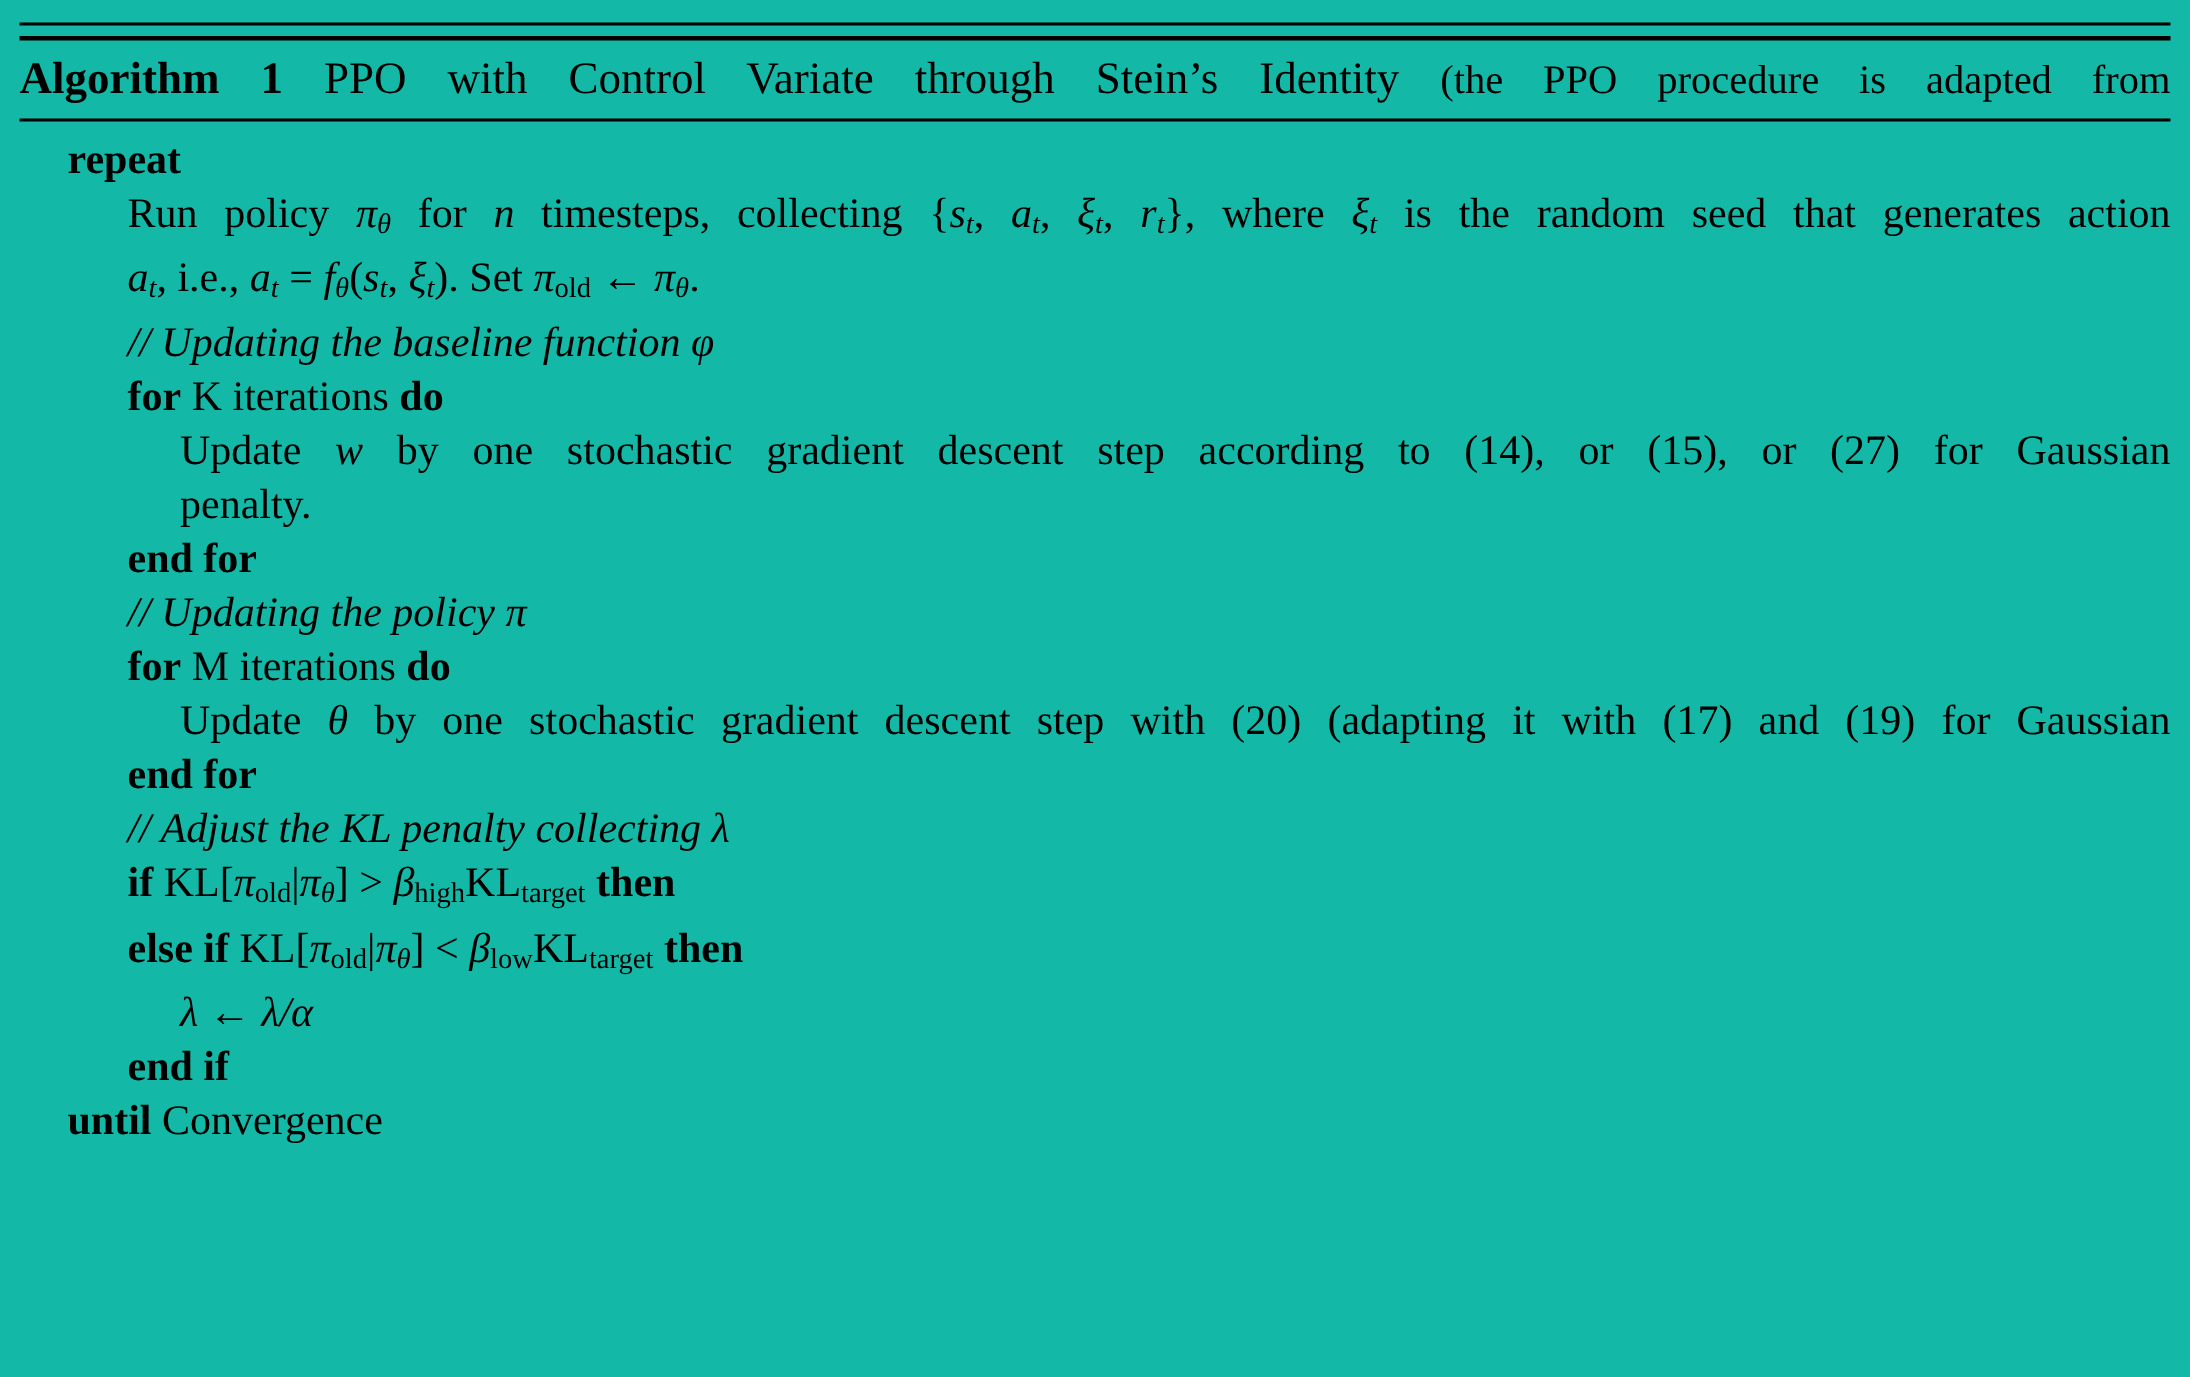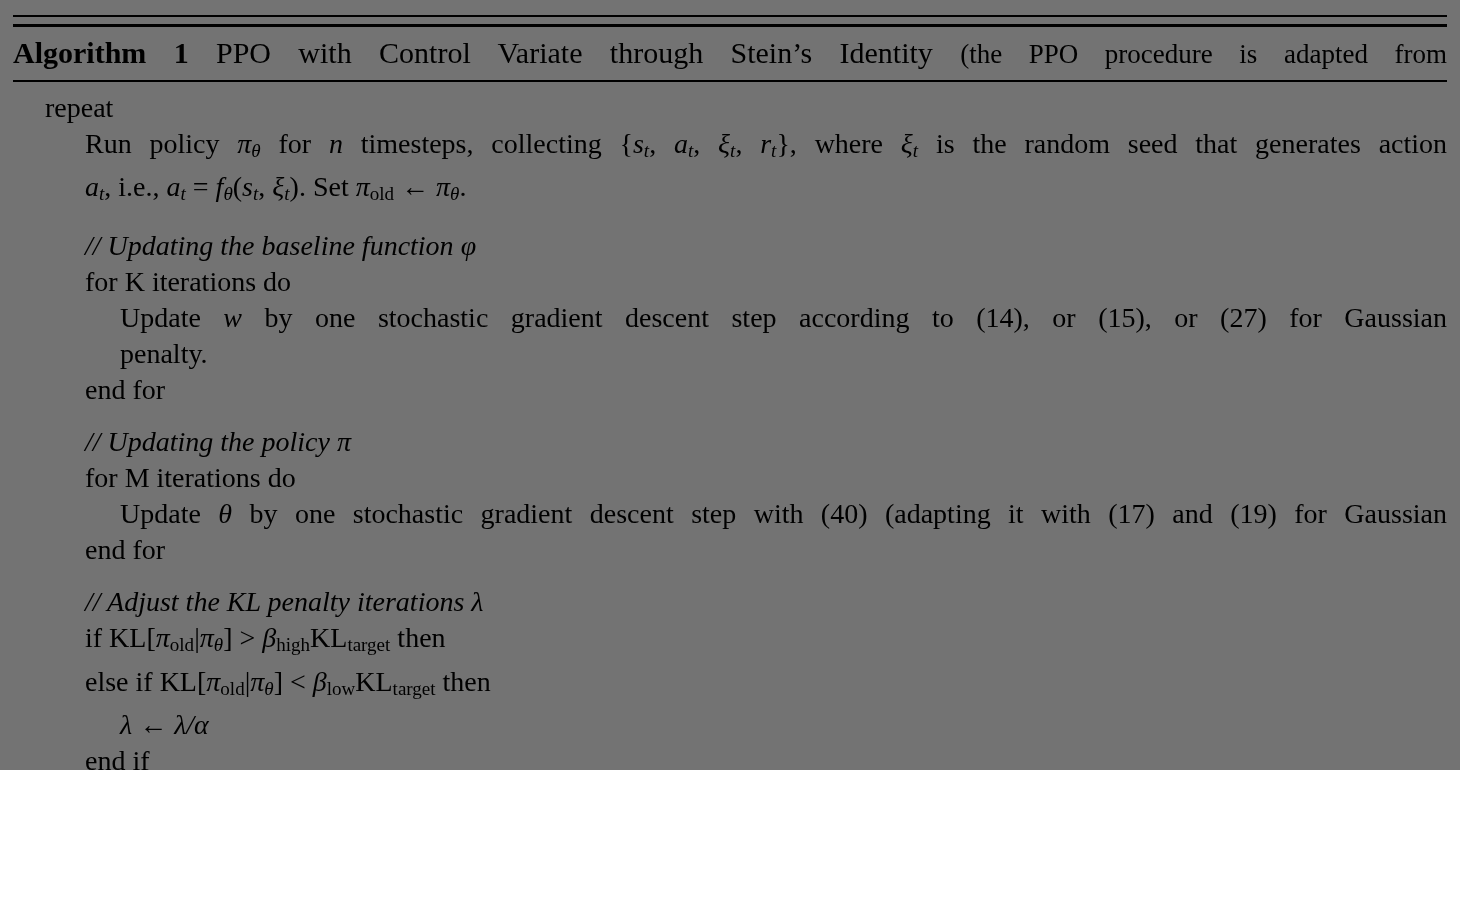--- a/index.html
+++ b/index.html
@@ -1,21 +1,21 @@
 <!DOCTYPE html>
 <html><head>
 <meta charset="utf-8">
 <style>
   * { margin: 0; padding: 0; box-sizing: border-box; }
   html, body { background: #ffffff; }
   .page {
     position: relative;
     width: 1460px;
-    height: 770px;
-    background: #737373;
+    height: 918px;
+    background: #14b8a6;
     color: #000000;
     font-family: "Liberation Serif", serif;
     overflow: hidden;
     padding-left: 40px;
   }
   .content {
     position: absolute;
     left: 13px;
     top: 0;
     width: 1434px;
@@ -28,23 +28,23 @@
   .title-line  { font-size: 30px; line-height: 38px; }
   .title-label { font-weight: bold; }
   .title-note  { font-size: 27px; }
   .justify { text-align: justify; text-align-last: justify; -moz-text-align-last: justify; }
 
   .algo-body { padding-top: 8px; font-size: 28px; }
   .algo-line { line-height: 36px; min-height: 36px; }
   .indent-0 { padding-left: 32px; }
   .indent-1 { padding-left: 72px; }
   .indent-2 { padding-left: 107px; }
-  .gap-before { margin-top: 16px; }
+  .gap-before { margin-top: 0; }
 
-  .seg-kw  { font-weight: normal; }
+  .seg-kw  { font-weight: bold; }
   .seg-tx  { }
   .seg-cm  { font-style: italic; }
   .seg-mi  { font-style: italic; }
   .seg-sub { font-size: 0.68em; vertical-align: -0.22em; letter-spacing: 0; }
   .seg-it  { font-style: italic; }
 </style>
 </head>
 <body>
 
 <div class="page">
@@ -65,23 +65,23 @@
         <div class="algo-line indent-0"><span class="seg-kw">repeat</span></div>
         <div class="algo-line indent-1 justify"><span class="seg-tx">Run policy </span><span class="seg-mi">π</span><span class="seg-sub seg-it">θ</span><span class="seg-tx"> for </span><span class="seg-mi">n</span><span class="seg-tx"> timesteps, collecting </span><span class="seg-tx">{</span><span class="seg-mi">s</span><span class="seg-sub seg-it">t</span><span class="seg-tx">, </span><span class="seg-mi">a</span><span class="seg-sub seg-it">t</span><span class="seg-tx">, </span><span class="seg-mi">ξ</span><span class="seg-sub seg-it">t</span><span class="seg-tx">, </span><span class="seg-mi">r</span><span class="seg-sub seg-it">t</span><span class="seg-tx">}</span><span class="seg-tx">, where </span><span class="seg-mi">ξ</span><span class="seg-sub seg-it">t</span><span class="seg-tx"> is the random seed that generates action</span></div>
         <div class="algo-line indent-1"><span class="seg-mi">a</span><span class="seg-sub seg-it">t</span><span class="seg-tx">, i.e., </span><span class="seg-mi">a</span><span class="seg-sub seg-it">t</span><span class="seg-tx"> = </span><span class="seg-mi">f</span><span class="seg-sub seg-it">θ</span><span class="seg-tx">(</span><span class="seg-mi">s</span><span class="seg-sub seg-it">t</span><span class="seg-tx">, </span><span class="seg-mi">ξ</span><span class="seg-sub seg-it">t</span><span class="seg-tx">). Set </span><span class="seg-mi">π</span><span class="seg-sub">old</span><span class="seg-tx"> ← </span><span class="seg-mi">π</span><span class="seg-sub seg-it">θ</span><span class="seg-tx">.</span></div>
         <div class="algo-line indent-1 gap-before"><span class="seg-cm">// Updating the baseline function </span><span class="seg-mi">φ</span></div>
         <div class="algo-line indent-1"><span class="seg-kw">for</span><span class="seg-tx"> K iterations </span><span class="seg-kw">do</span></div>
         <div class="algo-line indent-2 justify"><span class="seg-tx">Update </span><span class="seg-mi">w</span><span class="seg-tx"> by one stochastic gradient descent step according to (14), or (15), or (27) for Gaussian</span></div>
         <div class="algo-line indent-2"><span class="seg-tx">penalty.</span></div>
         <div class="algo-line indent-1"><span class="seg-kw">end for</span></div>
         <div class="algo-line indent-1 gap-before"><span class="seg-cm">// Updating the policy </span><span class="seg-mi">π</span></div>
         <div class="algo-line indent-1"><span class="seg-kw">for</span><span class="seg-tx"> M iterations </span><span class="seg-kw">do</span></div>
-        <div class="algo-line indent-2 justify"><span class="seg-tx">Update </span><span class="seg-mi">θ</span><span class="seg-tx"> by one stochastic gradient descent step with (40) (adapting it with (17) and (19) for Gaussian</span></div>
+        <div class="algo-line indent-2 justify"><span class="seg-tx">Update </span><span class="seg-mi">θ</span><span class="seg-tx"> by one stochastic gradient descent step with (20) (adapting it with (17) and (19) for Gaussian</span></div>
         <div class="algo-line indent-1"><span class="seg-kw">end for</span></div>
-        <div class="algo-line indent-1 gap-before"><span class="seg-cm">// Adjust the KL penalty iterations </span><span class="seg-mi">λ</span></div>
+        <div class="algo-line indent-1 gap-before"><span class="seg-cm">// Adjust the KL penalty collecting </span><span class="seg-mi">λ</span></div>
         <div class="algo-line indent-1"><span class="seg-kw">if</span><span class="seg-tx"> KL[</span><span class="seg-mi">π</span><span class="seg-sub">old</span><span class="seg-tx">|</span><span class="seg-mi">π</span><span class="seg-sub seg-it">θ</span><span class="seg-tx">] &gt; </span><span class="seg-mi">β</span><span class="seg-sub">high</span><span class="seg-tx">KL</span><span class="seg-sub">target</span><span class="seg-tx"> </span><span class="seg-kw">then</span></div>
         <div class="algo-line indent-1"><span class="seg-kw">else if</span><span class="seg-tx"> KL[</span><span class="seg-mi">π</span><span class="seg-sub">old</span><span class="seg-tx">|</span><span class="seg-mi">π</span><span class="seg-sub seg-it">θ</span><span class="seg-tx">] &lt; </span><span class="seg-mi">β</span><span class="seg-sub">low</span><span class="seg-tx">KL</span><span class="seg-sub">target</span><span class="seg-tx"> </span><span class="seg-kw">then</span></div>
         <div class="algo-line indent-2"><span class="seg-mi">λ</span><span class="seg-tx"> ← </span><span class="seg-mi">λ/α</span></div>
         <div class="algo-line indent-1"><span class="seg-kw">end if</span></div>
         <div class="algo-line indent-0"><span class="seg-kw">until</span><span class="seg-tx"> Convergence</span></div>
       </div>
 
   </div>
 </div>
 

